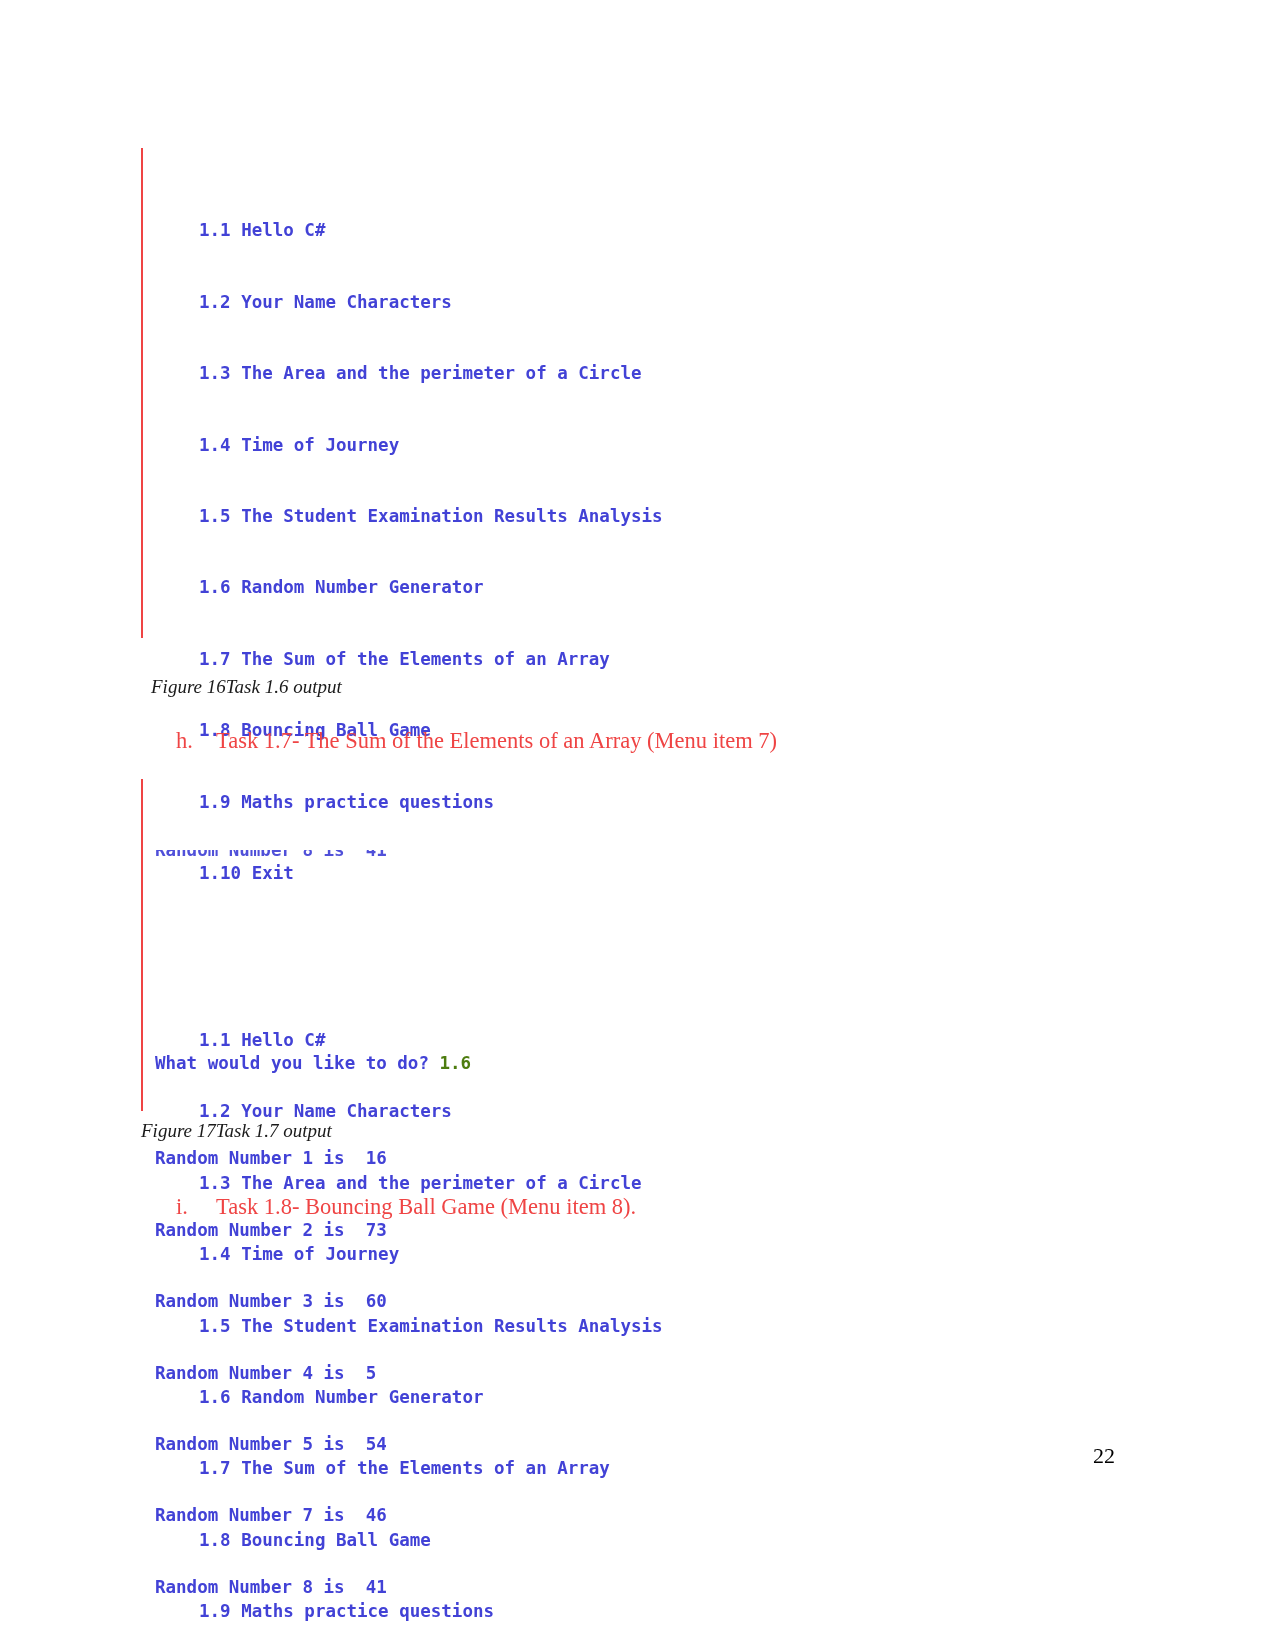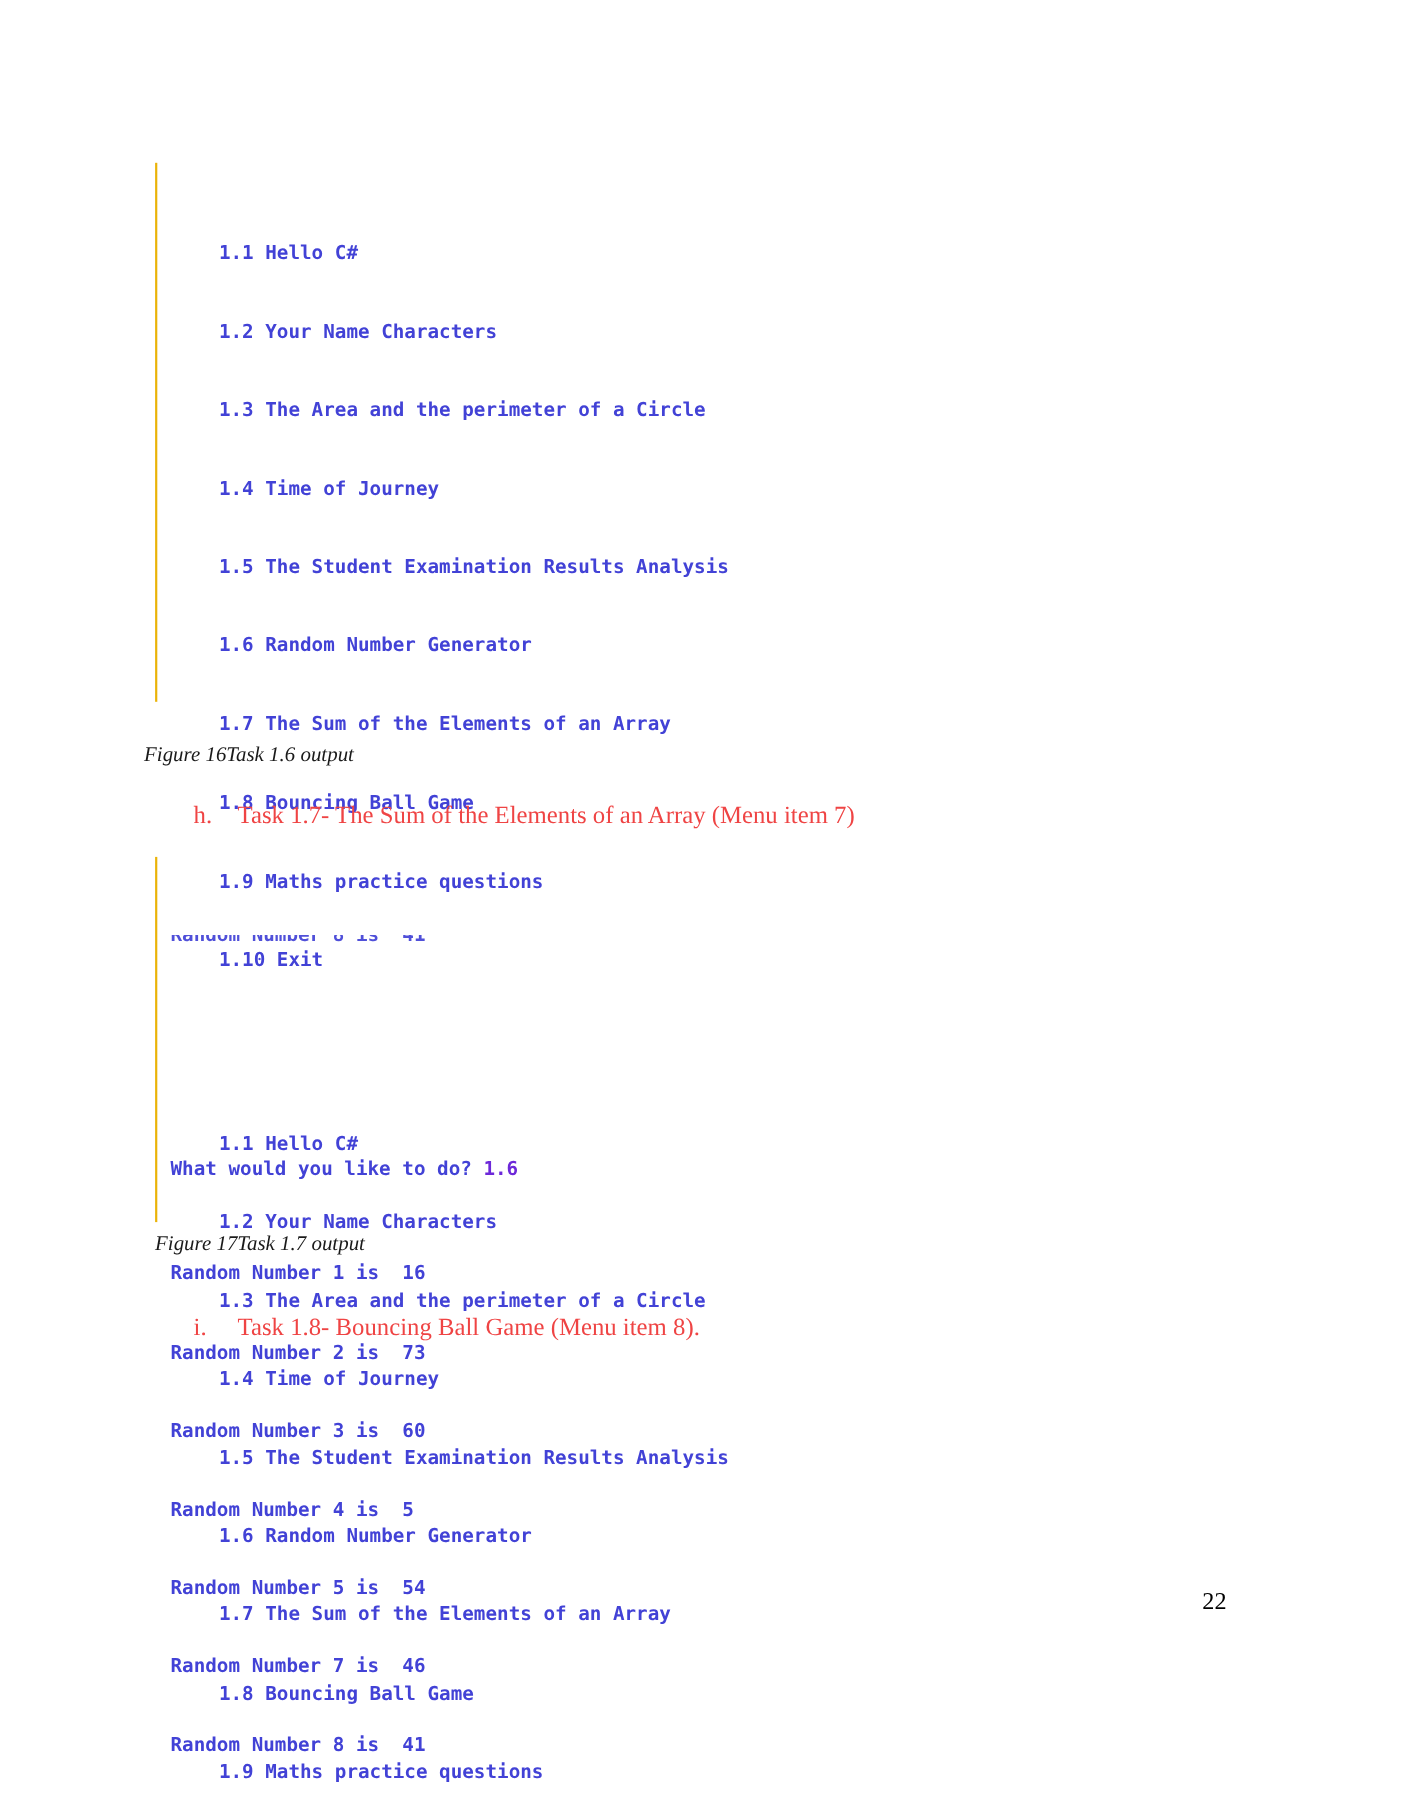--- a/index.html
+++ b/index.html
@@ -18,42 +18,42 @@
 
   .page {
     position: absolute;
     inset: 0;
     background: #ffffff;
   }
 
   
   .console-block {
     position: absolute;
-    border-left: 2px solid #eab308;
+    border-left: 2px solid #ef4444;
     padding-left: 12px;
     font-family: "DejaVu Sans Mono", "Liberation Mono", monospace;
     font-size: 17.5px;
     line-height: 23.8px;
     color: #4242d6;
     letter-spacing: 0px;
     white-space: pre;
   }
   .console-block .line {
     white-space: pre;
     height: 23.8px;
     font-weight: 600;
   }
   .console-block .line.blank {
     color: transparent;
   }
   .menu-line {
     padding-left: 44px;
   }
   .prompt-line .answer {
-    color: #6d28d9;
+    color: #4d7c0f;
     font-weight: 600;
   }
   .clipped-line-wrap {
     height: 12px;
     overflow: hidden;
     position: relative;
   }
   .clipped-line-wrap .line {
     position: absolute;
     top: -11px;
@@ -78,21 +78,21 @@
 
   
   .figure-caption {
     position: absolute;
     font-family: "Liberation Serif", serif;
     font-style: italic;
     font-size: 19px;
     color: #1a1a1a;
     white-space: nowrap;
   }
-  #figure-caption-16 { left: 131px; top: 676px; }
+  #figure-caption-16 { left: 151px; top: 676px; }
   #figure-caption-17 { left: 141px; top: 1120px; }
 
   
   .task-heading {
     position: absolute;
     font-family: "Liberation Serif", serif;
     font-size: 22.5px;
     color: #ef4444;
     white-space: nowrap;
   }

